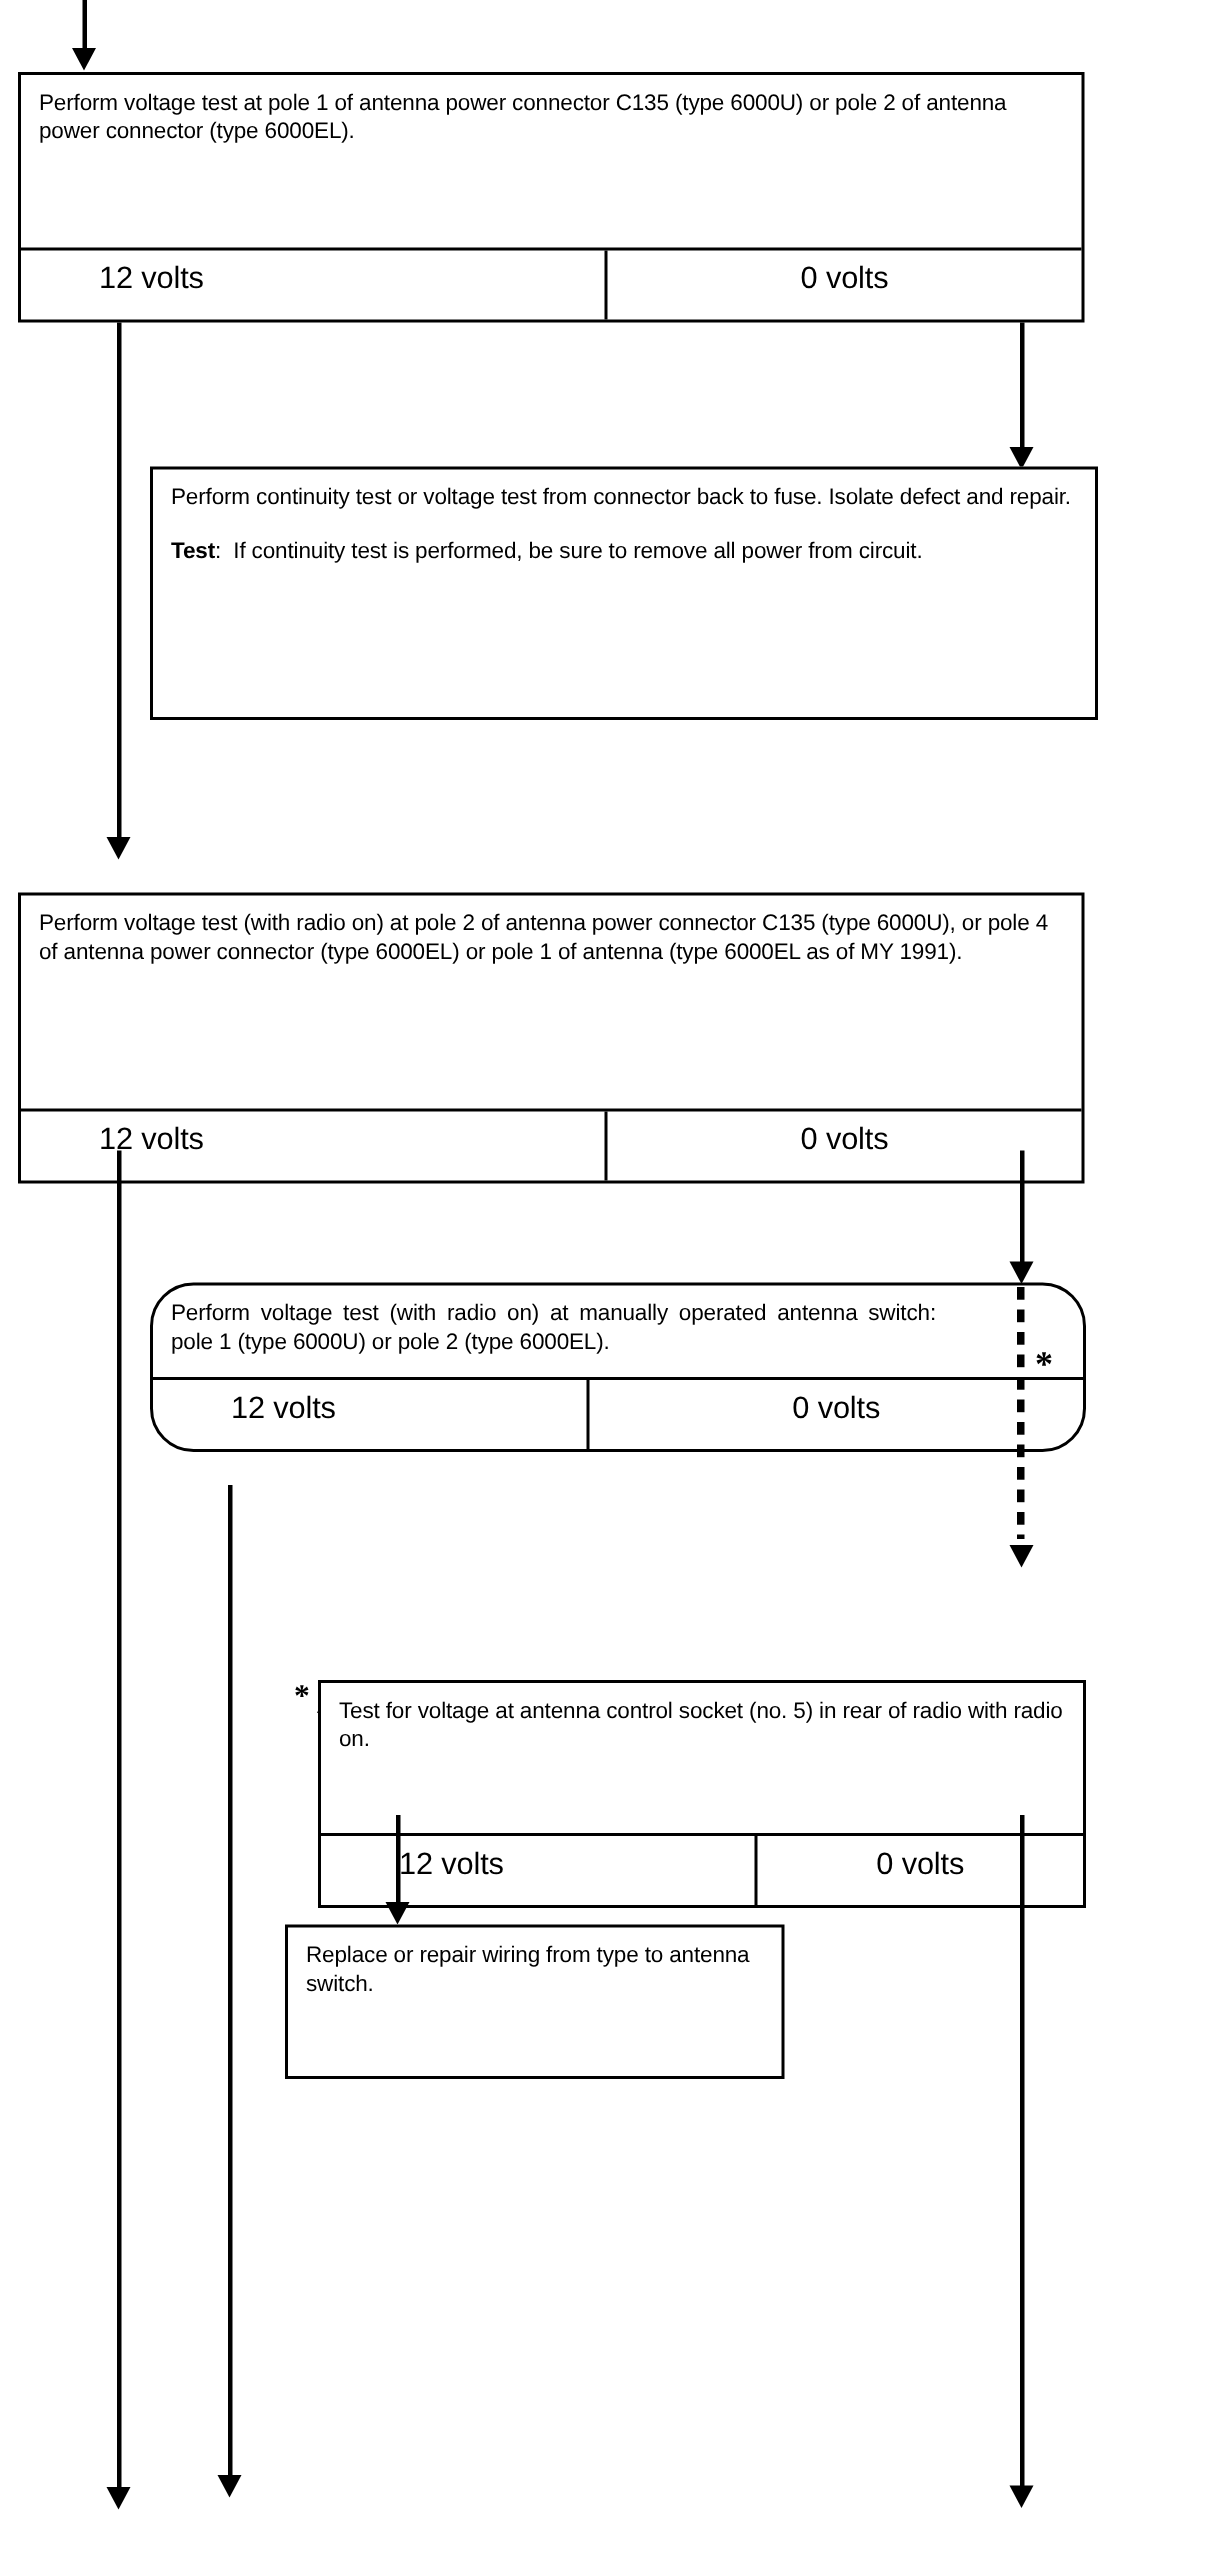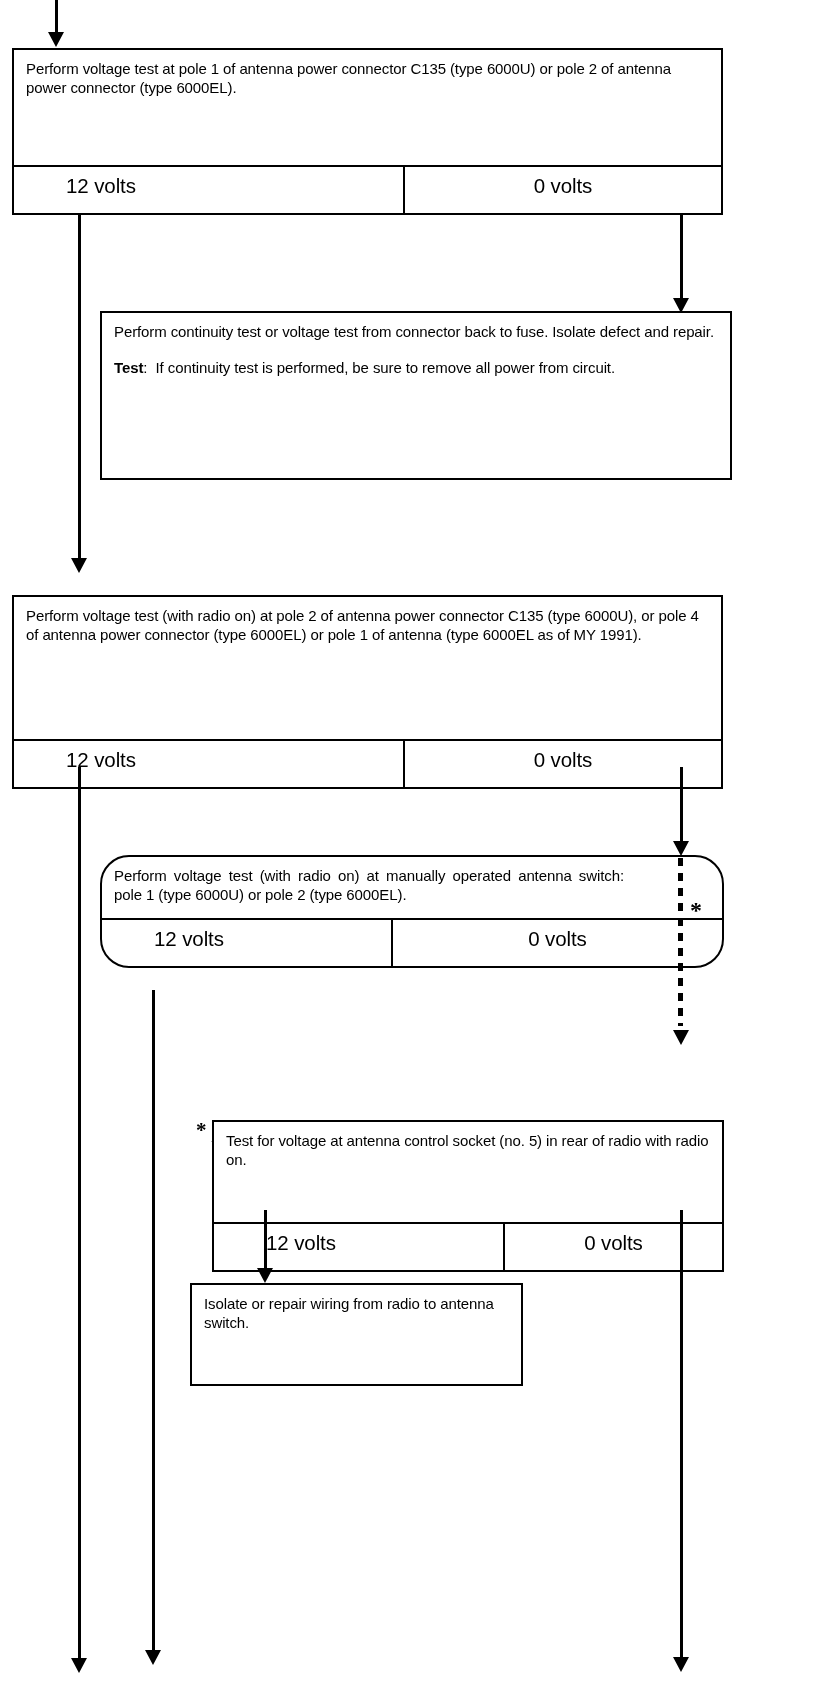--- a/index.html
+++ b/index.html
@@ -167,16 +167,16 @@
     </div>
   </div>
 
   <div class="vline" style="left:264px; top:1210px; height:63px;"></div>
   <div class="arrowhead" style="left:257px; top:1268px;"></div>
 
   <div class="vline" style="left:680px; top:1210px; height:451px;"></div>
   <div class="arrowhead" style="left:673px; top:1657px;"></div>
 
   <div class="box" style="left:190px; top:1283px; width:333px; height:103px;">
-    <div class="box-text">Isolate or repair wiring from radio to antenna switch.</div>
+    <div class="box-text">Replace or repair wiring from type to antenna switch.</div>
   </div>
 
 </div>
 
 </body></html>

